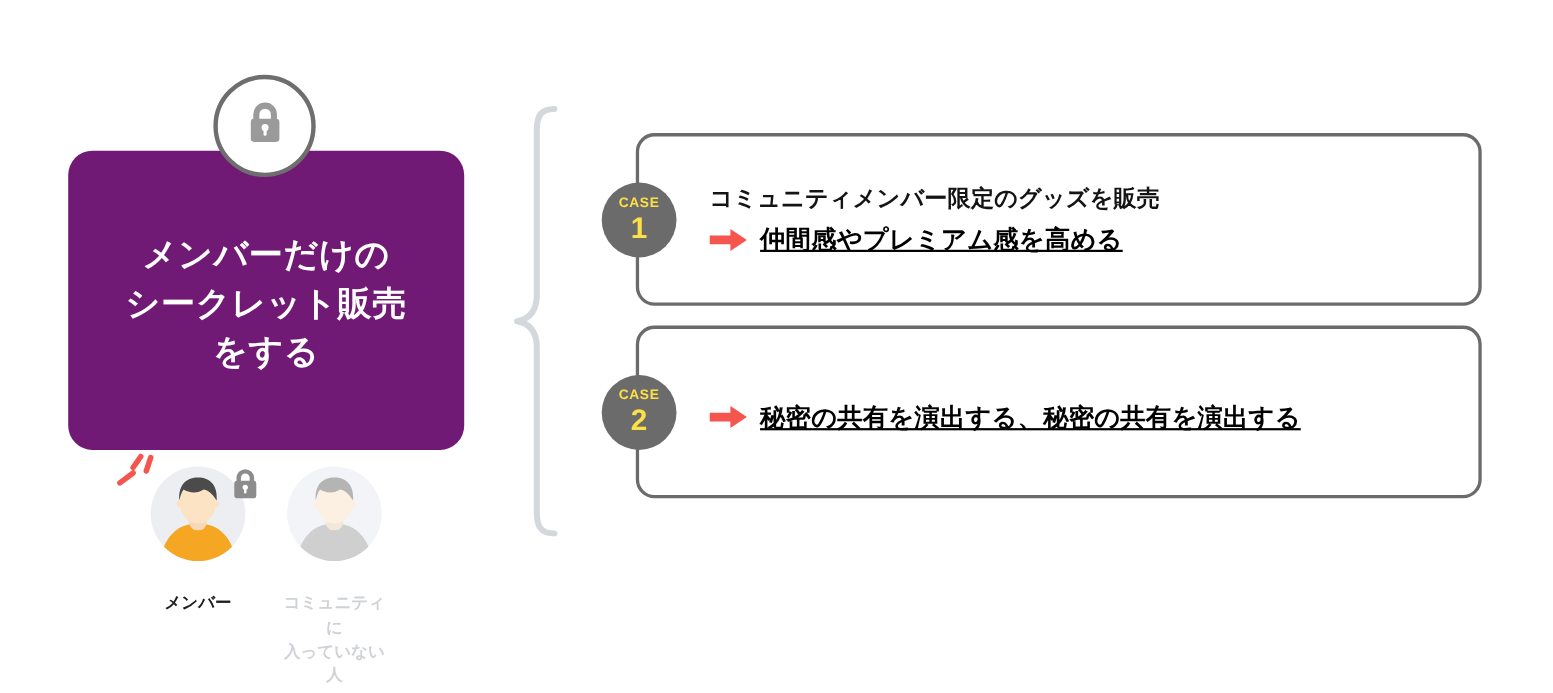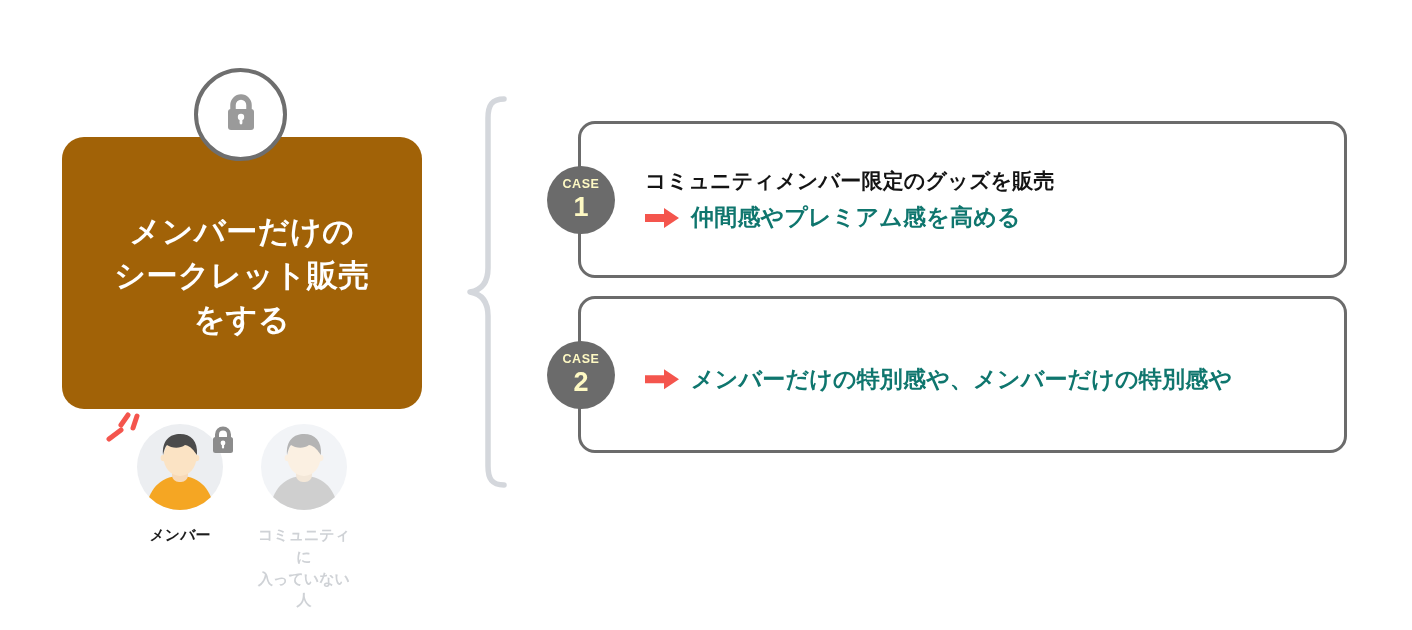--- a/index.html
+++ b/index.html
@@ -16,21 +16,21 @@
     -webkit-font-smoothing: antialiased;
   }
 
   
   #concept-panel {
     position: absolute;
     left: 62px;
     top: 137px;
     width: 360px;
     height: 272px;
-    background: #a16207;
+    background: #701a75;
     border-radius: 22px;
     box-sizing: border-box;
     display: flex;
     align-items: center;
     justify-content: center;
   }
   #concept-title {
     color: #ffffff;
     font-size: 31px;
     font-weight: bold;
@@ -80,21 +80,21 @@
     width: 86px;
     height: 86px;
     margin: 0 auto;
     border-radius: 50%;
     background: #eceef1;
     overflow: hidden;
   }
   #avatar-outsider-block .avatar-disc { background: #f2f4f7; }
 
   .avatar-caption {
-    margin-top: 14px;
+    margin-top: 28px;
     font-size: 15px;
     font-weight: bold;
     line-height: 1.45;
     white-space: pre-line;
   }
   #avatar-member-caption   { color: #1d1d1d; }
   #avatar-outsider-caption { color: #cfd2d6; }
 
   .speedlines {
     position: absolute;
@@ -135,21 +135,21 @@
 
   .case-badge {
     position: absolute;
     left: -34px;
     top: 50%;
     transform: translateY(-50%);
     width: 68px;
     height: 68px;
     border-radius: 50%;
     background: #6b6b6b;
-    color: #fef9c3;
+    color: #fde047;
     display: flex;
     flex-direction: column;
     align-items: center;
     justify-content: center;
     z-index: 4;
   }
   .case-badge-word {
     font-size: 12.5px;
     font-weight: bold;
     letter-spacing: 0.6px;
@@ -181,25 +181,26 @@
     align-items: center;
     margin-top: 10px;
   }
   .sub-arrow {
     flex: 0 0 auto;
     width: 34px;
     height: 22px;
     margin-right: 12px;
   }
   .case-sub-text {
-    color: #0f766e;
+    color: #000000;
     font-size: 23px;
     font-weight: bold;
     letter-spacing: 0.2px;
     line-height: 1.2;
+    text-decoration: underline;
   }
 </style>
 </head>
 <body>
 
 <div id="concept-panel">
   <div id="concept-title">メンバーだけの
 シークレット販売
 をする</div>
 </div>
@@ -309,16 +310,16 @@
     <span class="case-badge-word">CASE</span>
     <span class="case-badge-num">2</span>
   </div>
   <div class="case-body">
     <div class="case-subline">
       <span class="sub-arrow">
         <svg width="34" height="22" viewBox="0 0 34 22" aria-hidden="true">
           <path d="M0 7 L19 7 L19 1 L34 11 L19 21 L19 15 L0 15 Z" fill="#f4554d"></path>
         </svg>
       </span>
-      <span class="case-sub-text">メンバーだけの特別感や、メンバーだけの特別感や</span>
+      <span class="case-sub-text">秘密の共有を演出する、秘密の共有を演出する</span>
     </div>
   </div>
 </div>
 
 </body></html>

